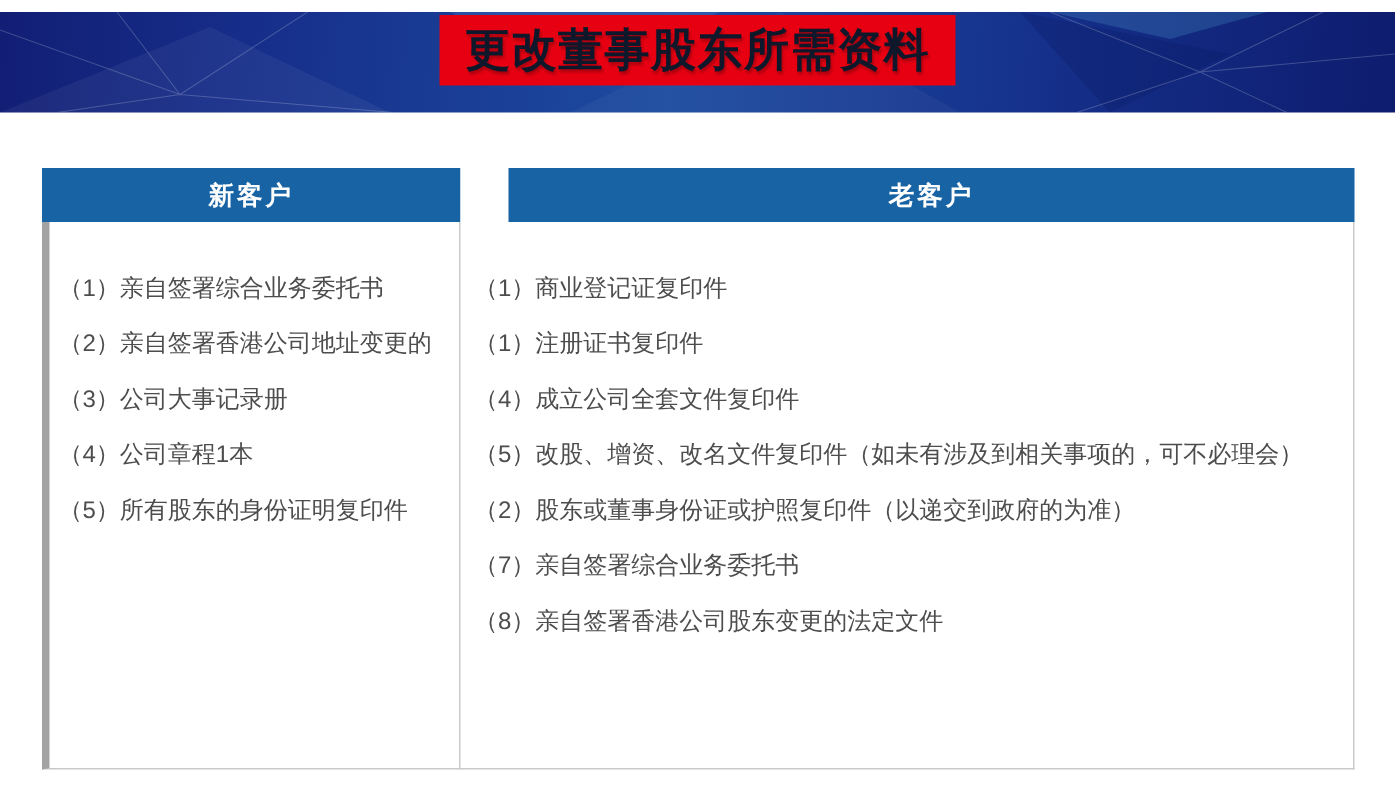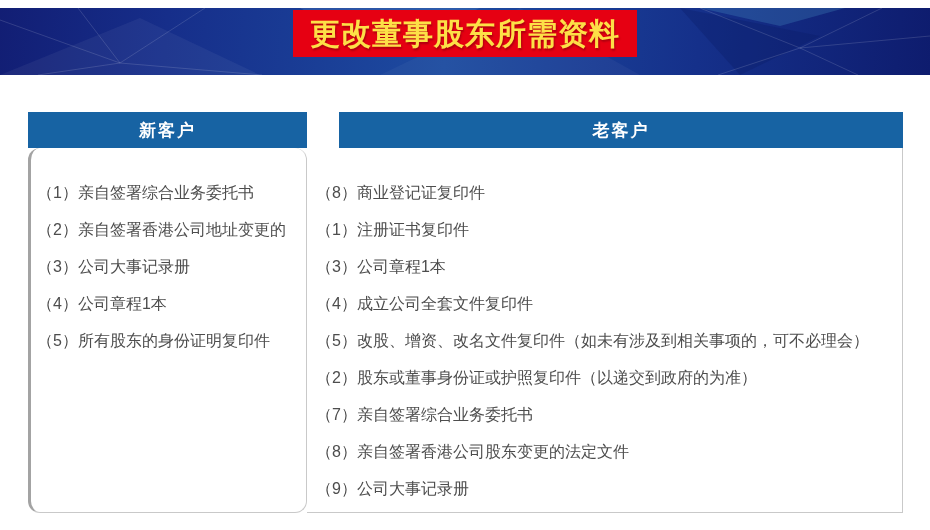--- a/index.html
+++ b/index.html
@@ -18,21 +18,21 @@
   }
   .banner svg { position:absolute; top:0; left:0; width:930px; height:67px; display:block; }
   .title-box {
     position:absolute; top:2px; left:50%; transform:translateX(-50%);
     height:47px; line-height:47px;
     padding:0 17px;
     background:#e60012;
     white-space:nowrap;
   }
   .title-text {
-    color:#fde047; font-size:30px; font-weight:bold; letter-spacing:1px;
+    color:#0f172a; font-size:30px; font-weight:bold; letter-spacing:1px;
     text-shadow:1px 2px 2px rgba(0,0,0,0.25);
   }
 
   
   .req-table { position:absolute; top:112px; left:28px; width:875px; }
   .thead { display:flex;border-radius:11px; }
   .th {
     height:36px; background:#1763a3;
     color:#ffffff; font-size:17px; font-weight:bold; letter-spacing:2px;
     display:flex; align-items:center; justify-content:center;
@@ -42,23 +42,22 @@
   .th.col-right { flex:1;margin-left:28px; }
 
   .tbody { display:flex; height:365px; }
   .td {
     box-sizing:border-box;
     border-bottom:1px solid #c9c9c9;
     padding:26px 0 0 6px;
   }
   .td.col-left {
     width:279px;
-    border-left:3px solid #a3a3a3;
+    border-left:5px solid #a3a3a3;
     border-right:1px solid #c9c9c9;
-    border-radius:12px;
   }
   .td.col-right {
     flex:1;
     border-right:1px solid #c9c9c9;
     padding-left:9px;
   }
   .item {
     font-size:16px; line-height:37px; color:#4d4d4d;
     white-space:nowrap;
   }
@@ -96,25 +95,23 @@
 
     <div class="td col-left">
       <div class="item">（1）亲自签署综合业务委托书</div>
       <div class="item">（2）亲自签署香港公司地址变更的</div>
       <div class="item">（3）公司大事记录册</div>
       <div class="item">（4）公司章程1本</div>
       <div class="item">（5）所有股东的身份证明复印件</div>
     </div>
 
     <div class="td col-right">
-      <div class="item">（8）商业登记证复印件</div>
+      <div class="item">（1）商业登记证复印件</div>
       <div class="item">（1）注册证书复印件</div>
-      <div class="item">（3）公司章程1本</div>
       <div class="item">（4）成立公司全套文件复印件</div>
       <div class="item">（5）改股、增资、改名文件复印件（如未有涉及到相关事项的，可不必理会）</div>
       <div class="item">（2）股东或董事身份证或护照复印件（以递交到政府的为准）</div>
       <div class="item">（7）亲自签署综合业务委托书</div>
       <div class="item">（8）亲自签署香港公司股东变更的法定文件</div>
-      <div class="item">（9）公司大事记录册</div>
     </div>
 
   </div>
 </div>
 
 </body></html>

